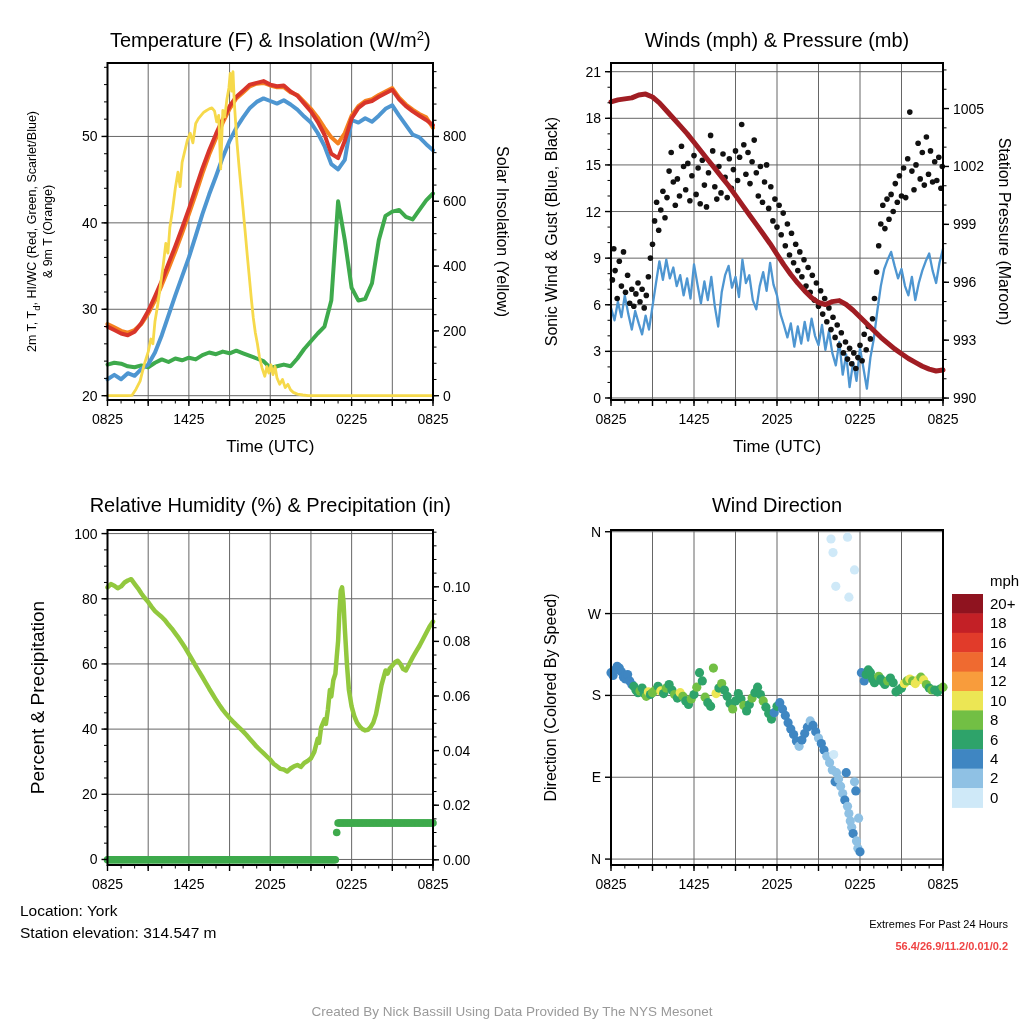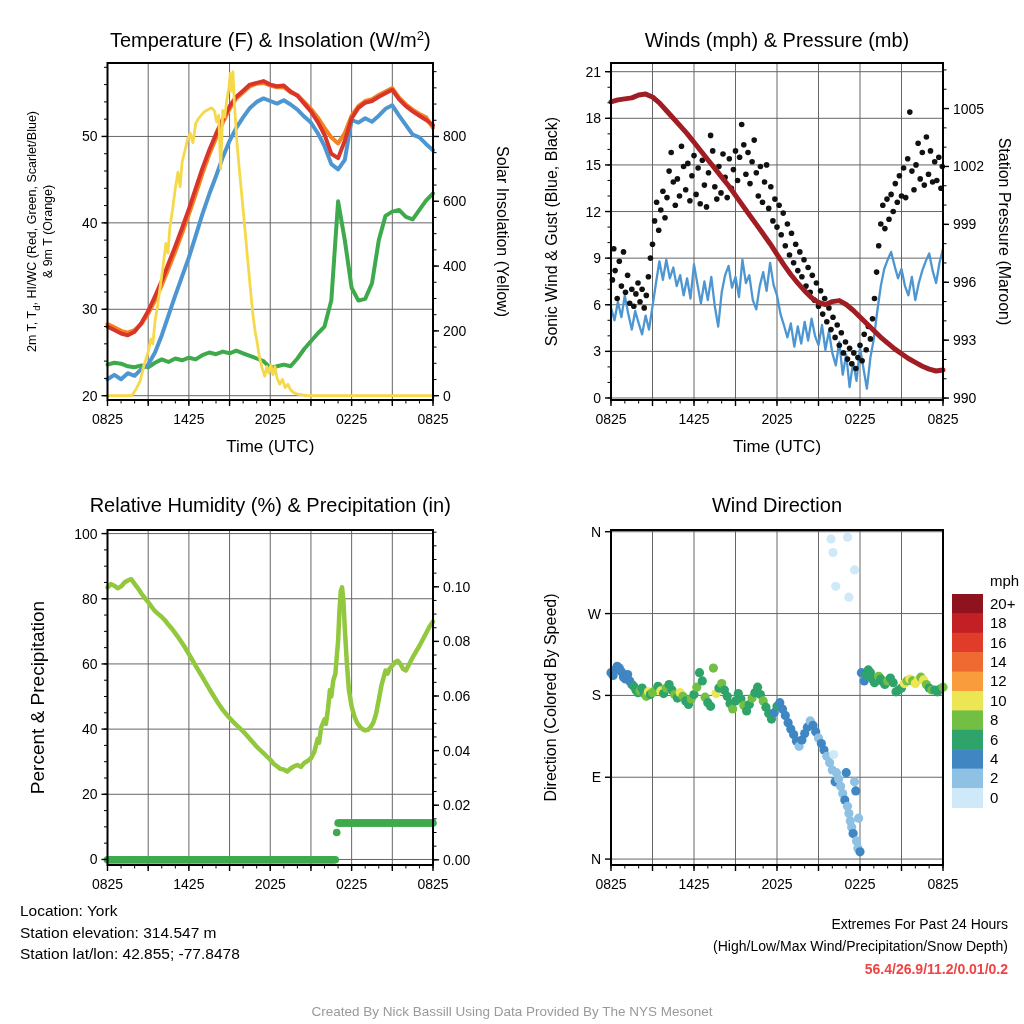--- a/index.html
+++ b/index.html
@@ -1,20 +1,20 @@
 <!DOCTYPE html>
 <html><head>
 <meta charset="utf-8">
 <style>
   html,body{margin:0;padding:0;background:#fff;}
   body{width:1024px;height:1024px;position:relative;font-family:"Liberation Sans",sans-serif;color:#000;}
   #charts{position:absolute;left:0;top:0;}
   #charts text{font-family:"Liberation Sans",sans-serif;fill:#000;}
   .footer-left{position:absolute;left:20px;top:900px;font-size:15.5px;line-height:21.6px;}
-  .footer-right{position:absolute;right:16px;top:913px;font-size:14px;line-height:22.4px;text-align:right;}
+  .footer-right{position:absolute;right:16px;top:913px;font-size:11px;line-height:22.4px;text-align:right;}
   .extremes-values{color:#ef4444;font-weight:bold;}
   .credit{position:absolute;left:0;top:1004px;width:1024px;text-align:center;font-size:13.5px;color:#9a9a9a;}
 </style>
 </head>
 <body>
 
 <svg id="charts" width="1024" height="1024">
     <g>
       <g stroke="#666" stroke-width="1">
         <line x1="148.1875" y1="63" x2="148.1875" y2="400"></line>
@@ -1061,22 +1061,20 @@
         <text x="990" y="763.9000000000001" font-size="15">4</text>
         <text x="990" y="783.3000000000001" font-size="15">2</text>
         <text x="990" y="802.7" font-size="15">0</text>
       </g>
     </g>
   </svg>
 
 <div class="footer-left">
   <div>Location: York</div>
   <div>Station elevation: 314.547 m</div>
-  <div>Station lat/lon: 42.855; -77.8478</div>
 </div>
 
 <div class="footer-right">
   <div>Extremes For Past 24 Hours</div>
-  <div>(High/Low/Max Wind/Precipitation/Snow Depth)</div>
   <div class="extremes-values">56.4/26.9/11.2/0.01/0.2</div>
 </div>
 
 <div class="credit">Created By Nick Bassill Using Data Provided By The NYS Mesonet</div>
 
 </body></html>

